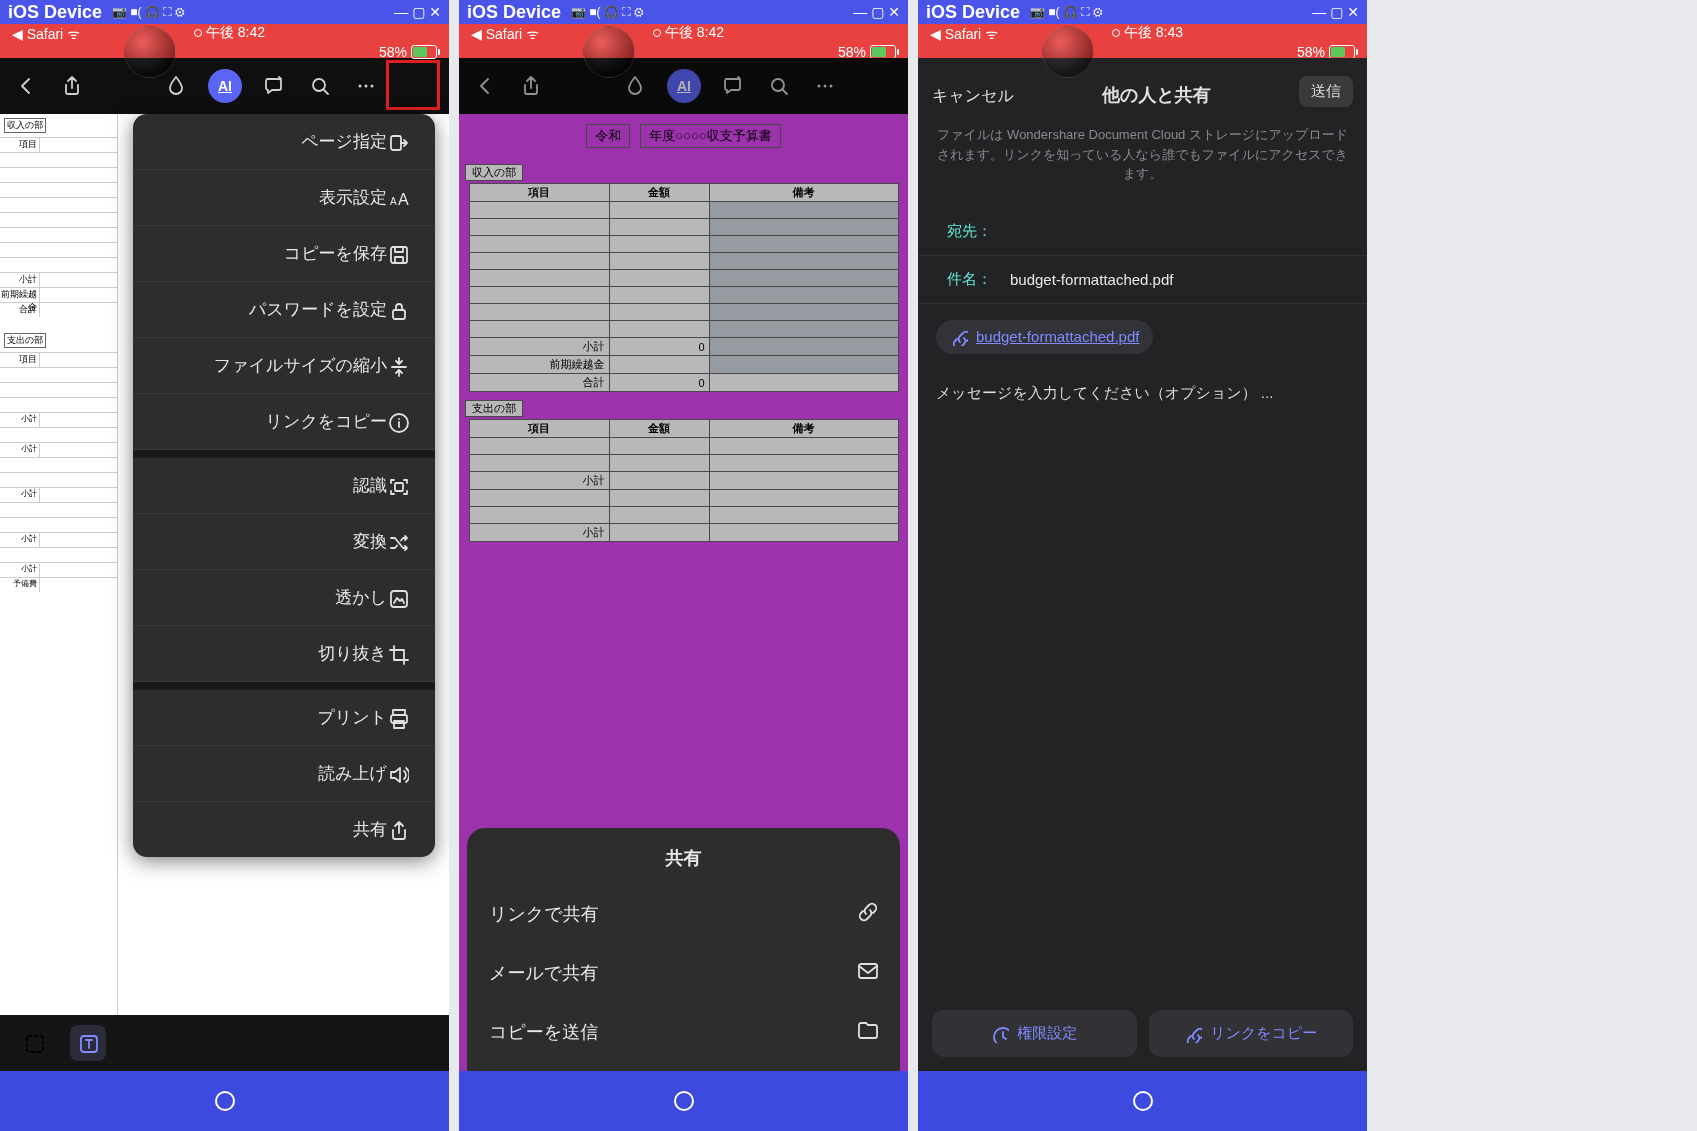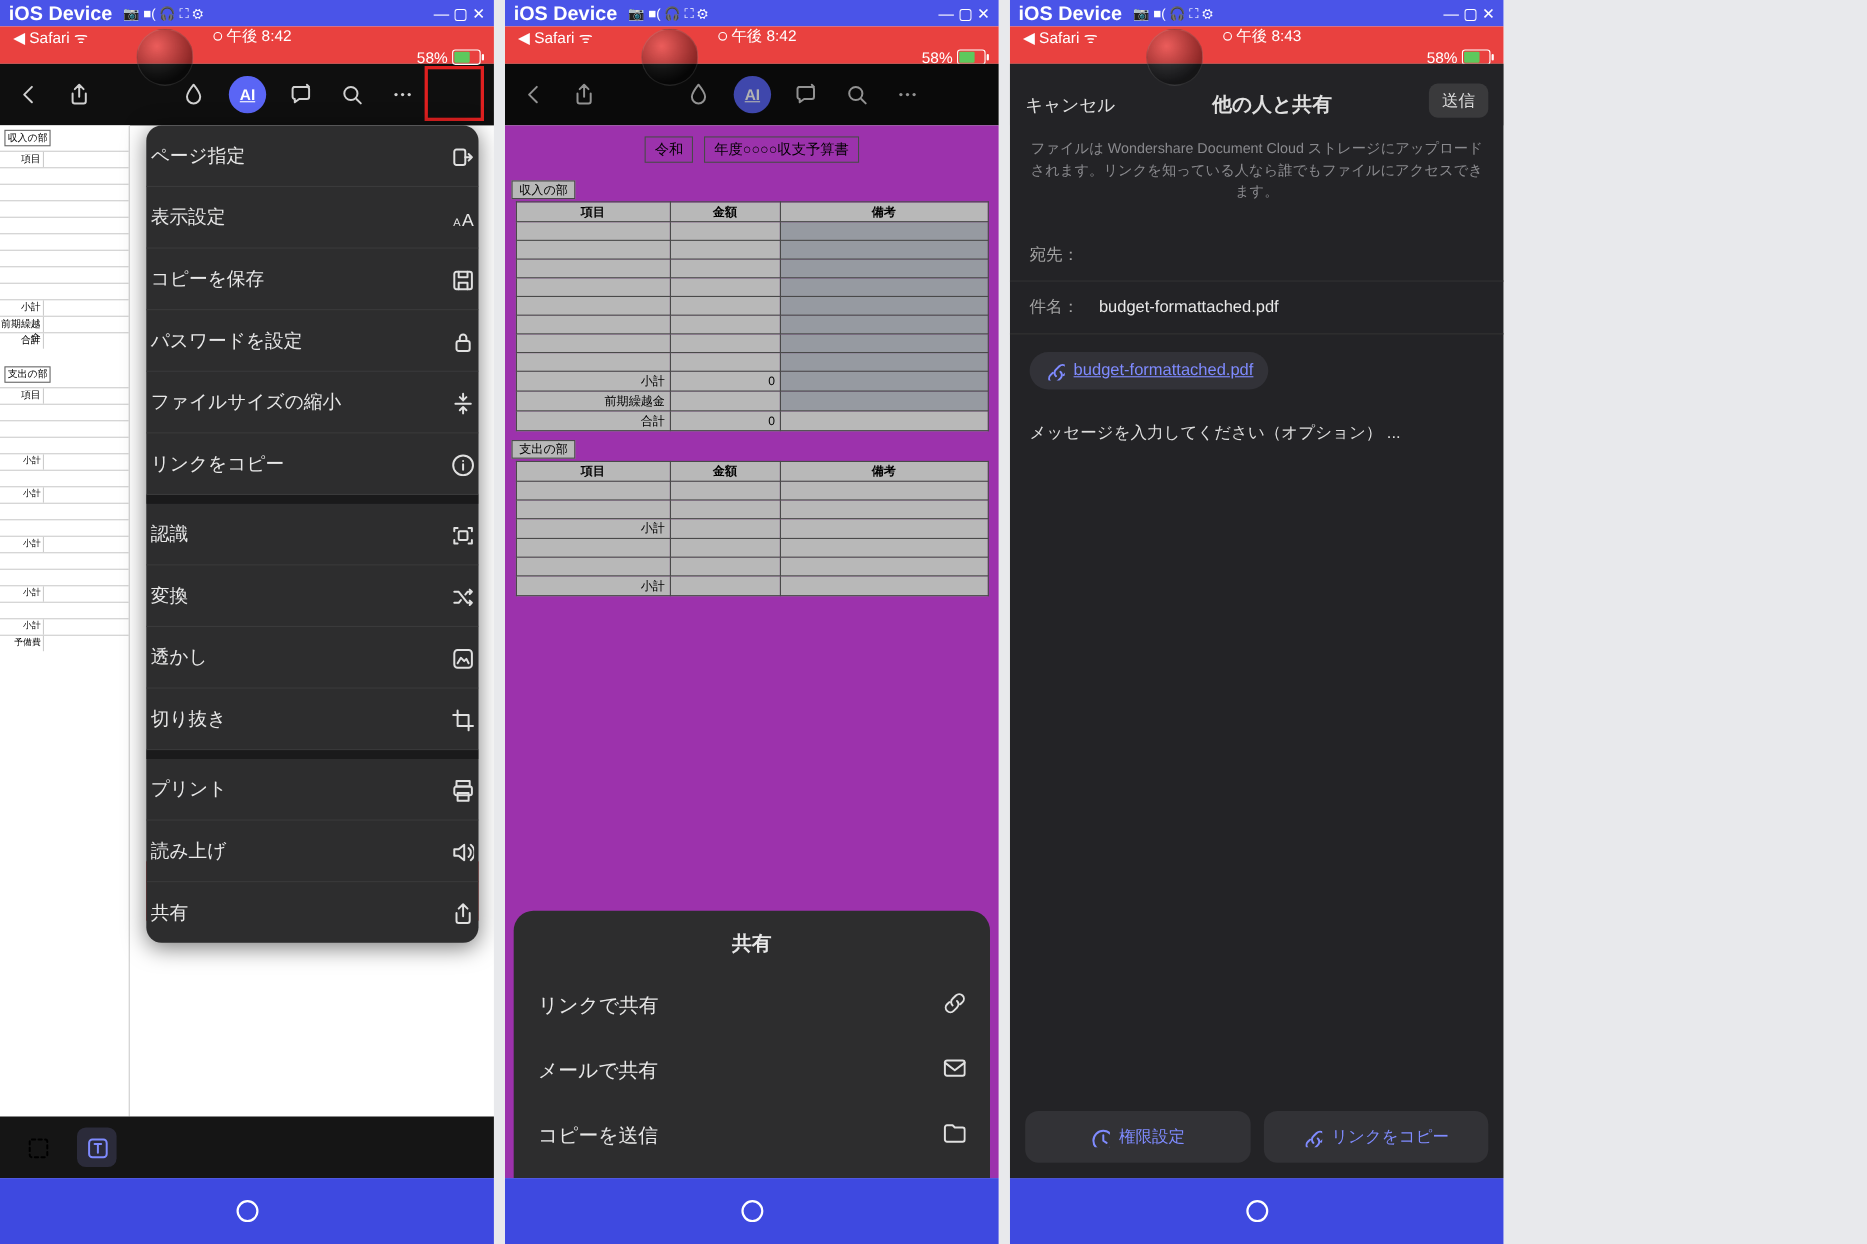--- a/index.html
+++ b/index.html
@@ -41,21 +41,21 @@
 table.doc th, table.doc td { border: 1px solid #666; padding: 1px 4px; height: 17px; text-align: center; background: #fff; }
 table.doc .hl { background: #d1d6e0; }
 .doc-area.dim { filter: brightness(0.72); }
 
 
 .bottom-nav { position: absolute; bottom: 0; left: 0; right: 0; height: 60px; background: #3e49e0; display: flex; align-items: center; justify-content: center; color: #fff; }
 .bottom-nav .circ { width: 20px; height: 20px; border: 2px solid #fff; border-radius: 50%; }
 
 
 .overflow-menu { position: absolute; top: 114px; right: 14px; width: 302px; background: #2d2d2e; border-radius: 14px; box-shadow: 0 4px 20px rgba(0,0,0,0.5); z-index: 40; overflow: hidden; }
-.overflow-menu .mitem { display: flex; align-items: center; justify-content: space-between; padding: 16px 4px; color: #e8e8e8; font-size: 17px; border-bottom: 1px solid #3a3a3b; }
+.overflow-menu .mitem { display: flex; align-items: center; justify-content: flex-end; padding: 16px 26px; color: #e8e8e8; font-size: 17px; border-bottom: 1px solid #3a3a3b; }
 .overflow-menu .mitem:last-child { border-bottom: none; }
 .overflow-menu .section-div { height: 8px; background: #1a1a1b; }
 .overflow-menu .mitem .mic { width: 22px; height: 22px; display: flex; align-items: center; justify-content: center; }
 .overflow-menu .mitem .mic svg { width: 22px; height: 22px; stroke: #e0e0e0; }
 
 
 .bottom-tabs { position: absolute; bottom: 60px; left: 0; right: 0; height: 56px; background: #151515; display: flex; align-items: center; gap: 18px; padding: 0 16px; }
 .bottom-tabs .bt { width: 36px; height: 36px; display: flex; align-items: center; justify-content: center; border-radius: 8px; }
 .bottom-tabs .bt.sel { background: #2b2b3a; }
 
@@ -72,21 +72,21 @@
 .share-sheet .sh-item { display: flex; align-items: center; justify-content: space-between; padding: 16px 22px; color: #e8e8e8; font-size: 18px; }
 .share-sheet .sh-item .mic svg { width: 22px; height: 22px; stroke: #e0e0e0; }
 
 
 .dark-full { position: absolute; top: 58px; left: 0; right: 0; bottom: 60px; background: #232326; z-index: 30; color: #e0e0e0; padding: 0 0 0 0; }
 .dark-full .hdr { display: flex; align-items: flex-end; justify-content: space-between; padding: 18px 14px 10px; }
 .dark-full .hdr .ttl { font-size: 18px; font-weight: 700; }
 .dark-full .hdr .send { background: #3a3a3c; color: #ddd; padding: 6px 12px; border-radius: 8px; font-size: 15px; }
 .dark-full .desc { font-size: 13px; color: #8a8a8e; text-align: center; padding: 8px 18px 24px; line-height: 1.5; }
 .dark-full .field-row { padding: 14px 18px; font-size: 15px; border-bottom: 1px solid #333; display: flex; gap: 18px; align-items: center; }
-.dark-full .field-row .lbl { color: #a3a3a3; }
+.dark-full .field-row .lbl { color: #5eead4; margin-left: 11px; }
 .dark-full .link-chip { display: inline-flex; align-items: center; gap: 8px; background: #323238; border-radius: 20px; padding: 8px 14px; margin: 16px 18px; color: #7f8bff; font-size: 15px; text-decoration: underline; }
 .dark-full .link-chip svg { width: 18px; height: 18px; stroke: #7f8bff; }
 .dark-full .msg { padding: 14px 18px; font-size: 15px; color: #ddd; }
 .dark-full .bottom-actions { position: absolute; bottom: 14px; left: 14px; right: 14px; display: flex; gap: 12px; }
 .dark-full .bottom-actions .act-btn { flex: 1; background: #323236; border-radius: 12px; padding: 14px 10px; display: flex; align-items: center; justify-content: center; gap: 8px; color: #7f8bff; font-size: 15px; }
 .dark-full .bottom-actions .act-btn svg { width: 18px; height: 18px; stroke: #7f8bff; }
 
 .app-toolbar.dimmed { opacity: 0.4; }
 
 svg { fill: none; stroke: currentColor; stroke-width: 1.8; stroke-linecap: round; stroke-linejoin: round; }

